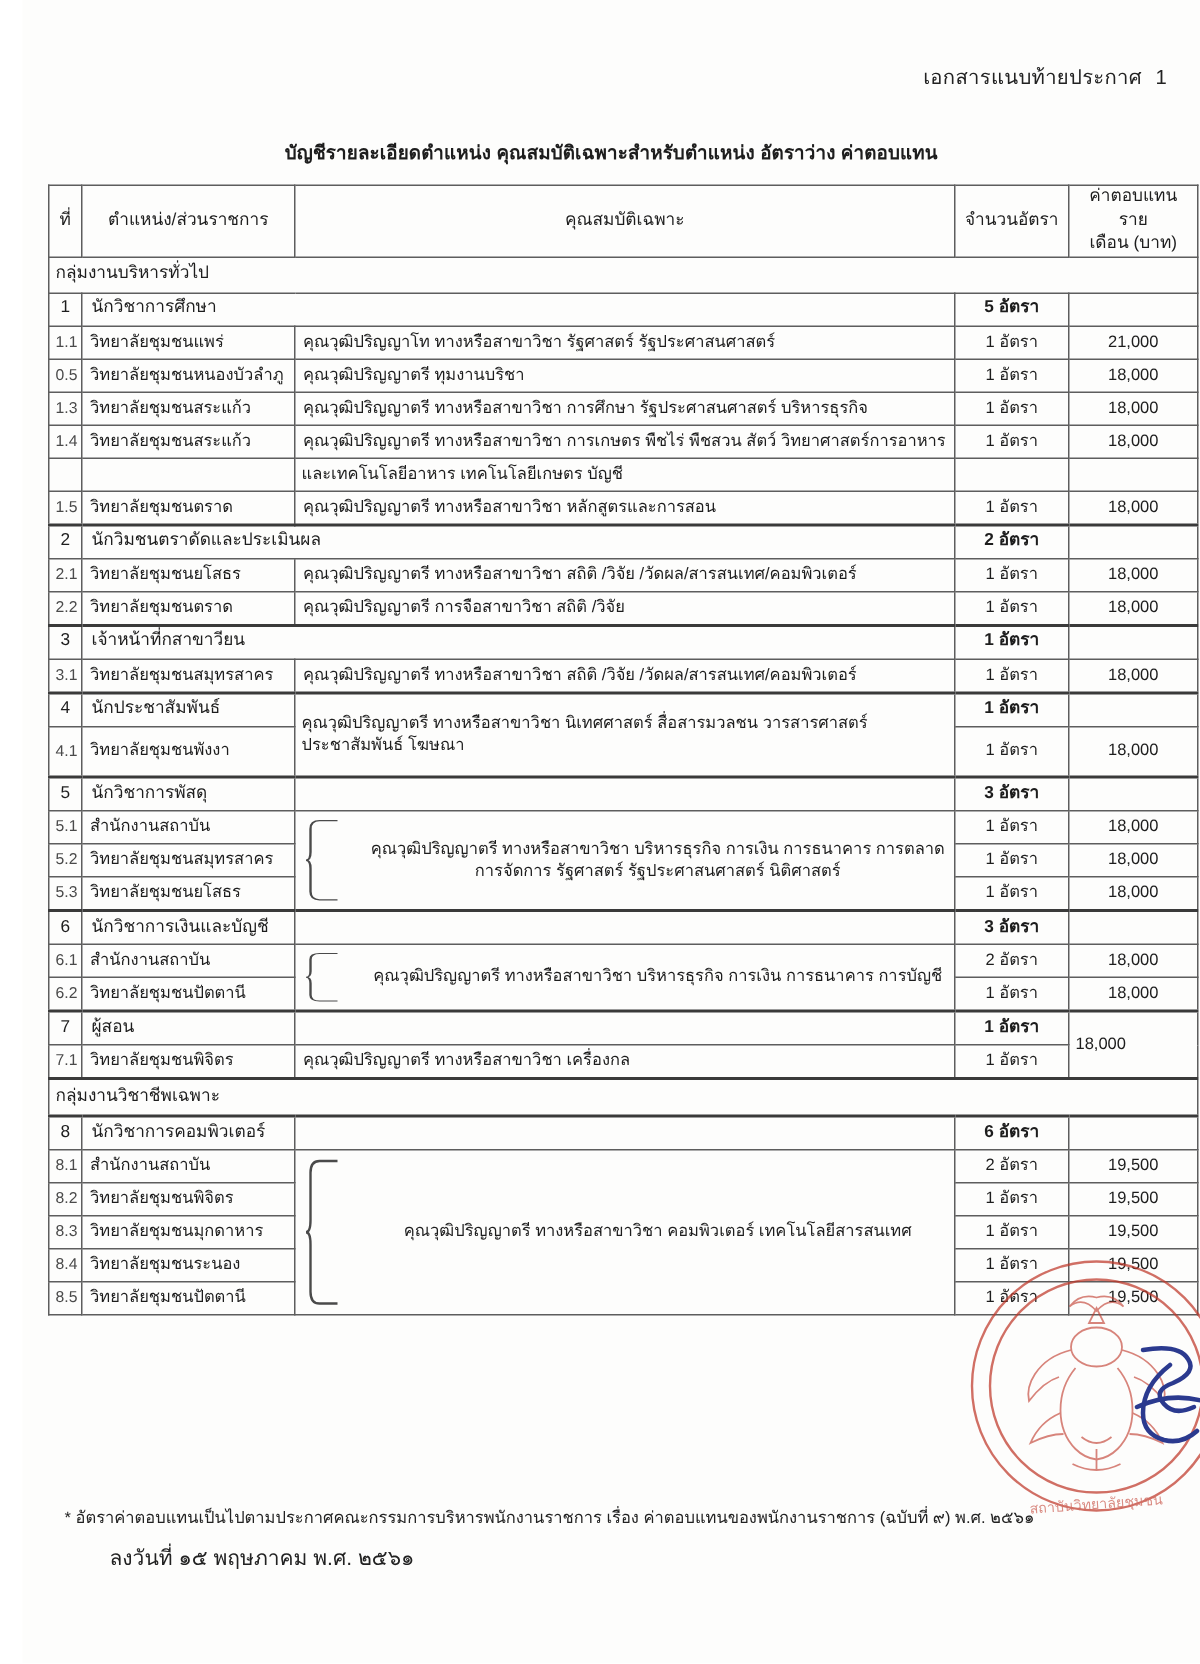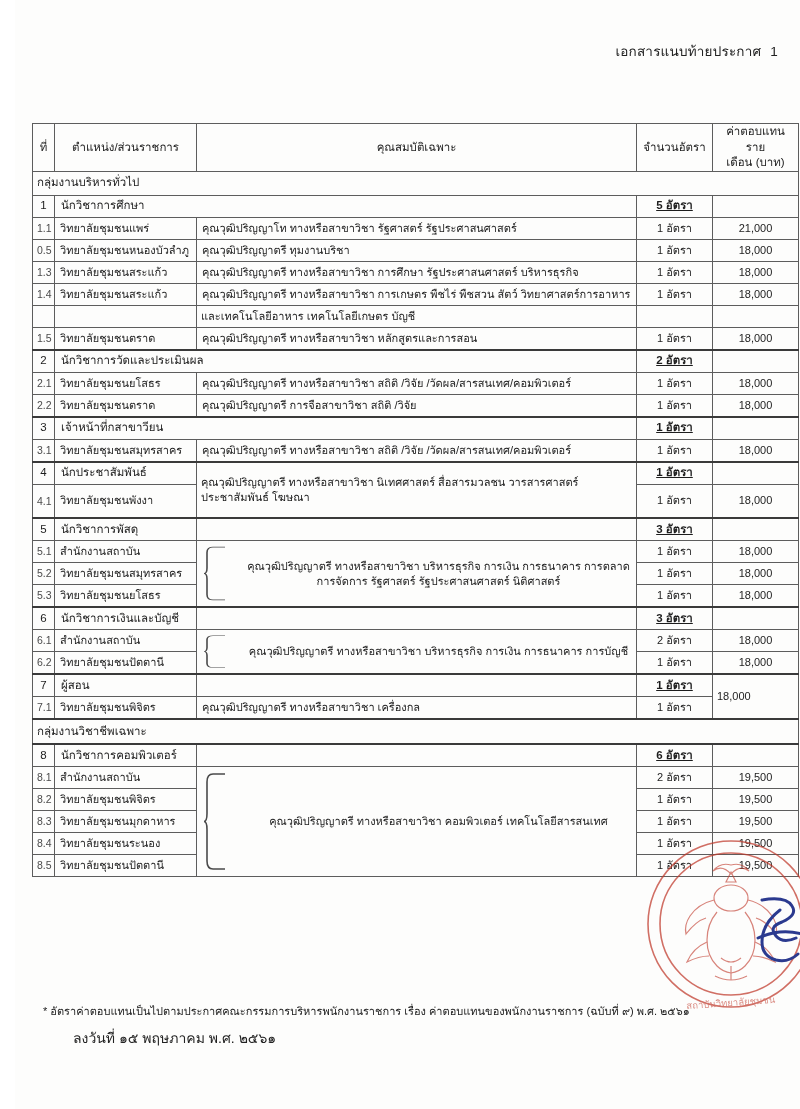--- a/index.html
+++ b/index.html
@@ -78,21 +78,21 @@
   .grp-head td {
     height: 23px;
     font-size: 11.5px;
     padding-left: 6px;
   }
   .sec-row td {
     height: 21px;
   }
   .sec-row .no   { text-align: center; font-size: 11.5px; }
   .sec-row .name { font-size: 11.5px; font-weight: normal; padding-left: 6px; }
-  .sec-row .cnt  { text-align: center; font-size: 11.5px; font-weight: bold; text-decoration: underline; }
+  .sec-row .cnt  { text-align: center; font-size: 11.5px; font-weight: bold; }
 
   .sub-row td { height: 21px; }
   .sub-row .no   { text-align: center; color: #4a4a4a; font-size: 10.5px; }
   .sub-row .org  { padding-left: 5px; font-size: 11px; }
   .sub-row .qual { padding-left: 5px; font-size: 11px; }
   .sub-row .cnt  { text-align: center; font-size: 11px; }
   .sub-row .sal  { text-align: center; font-size: 11px; }
   .cont-row td { height: 21px; }
   .thick-top { border-top: 2px solid #3a3a3a !important; }
 
@@ -153,20 +153,21 @@
 </style>
 </head>
 <body>
 
 <div class="page">
 
   <div class="doc-header">
     <span>เอกสารแนบท้ายประกาศ</span><span class="num">1</span>
   </div>
 
+  <div class="doc-title">บัญชีรายละเอียดตำแหน่ง คุณสมบัติเฉพาะสำหรับตำแหน่ง อัตราว่าง ค่าตอบแทน</div>
 
   <table class="grid">
     <colgroup>
       <col class="c-no">
         <col class="c-org">
         <col class="c-qual">
         <col class="c-count">
         <col class="c-salary">
     </colgroup>
     <thead>
@@ -231,21 +232,21 @@
       <tr class="sub-row">
         <td class="no">1.5</td>
         <td class="org">วิทยาลัยชุมชนตราด</td>
         <td class="qual">คุณวุฒิปริญญาตรี ทางหรือสาขาวิชา หลักสูตรและการสอน</td>
         <td class="cnt">1 อัตรา</td>
         <td class="sal">18,000</td>
       </tr>
 
       <tr class="sec-row">
         <td class="no thick-top">2</td>
-        <td class="name thick-top" colspan="2">นักวิชาการวัดและประเมินผล</td>
+        <td class="name thick-top" colspan="2">นักวิมชนตราดัดและประเมินผล</td>
         <td class="cnt thick-top">2 อัตรา</td>
         <td class="thick-top"></td>
       </tr>
       <tr class="sub-row">
         <td class="no">2.1</td>
         <td class="org">วิทยาลัยชุมชนยโสธร</td>
         <td class="qual">คุณวุฒิปริญญาตรี ทางหรือสาขาวิชา สถิติ /วิจัย /วัดผล/สารสนเทศ/คอมพิวเตอร์</td>
         <td class="cnt">1 อัตรา</td>
         <td class="sal">18,000</td>
       </tr>

